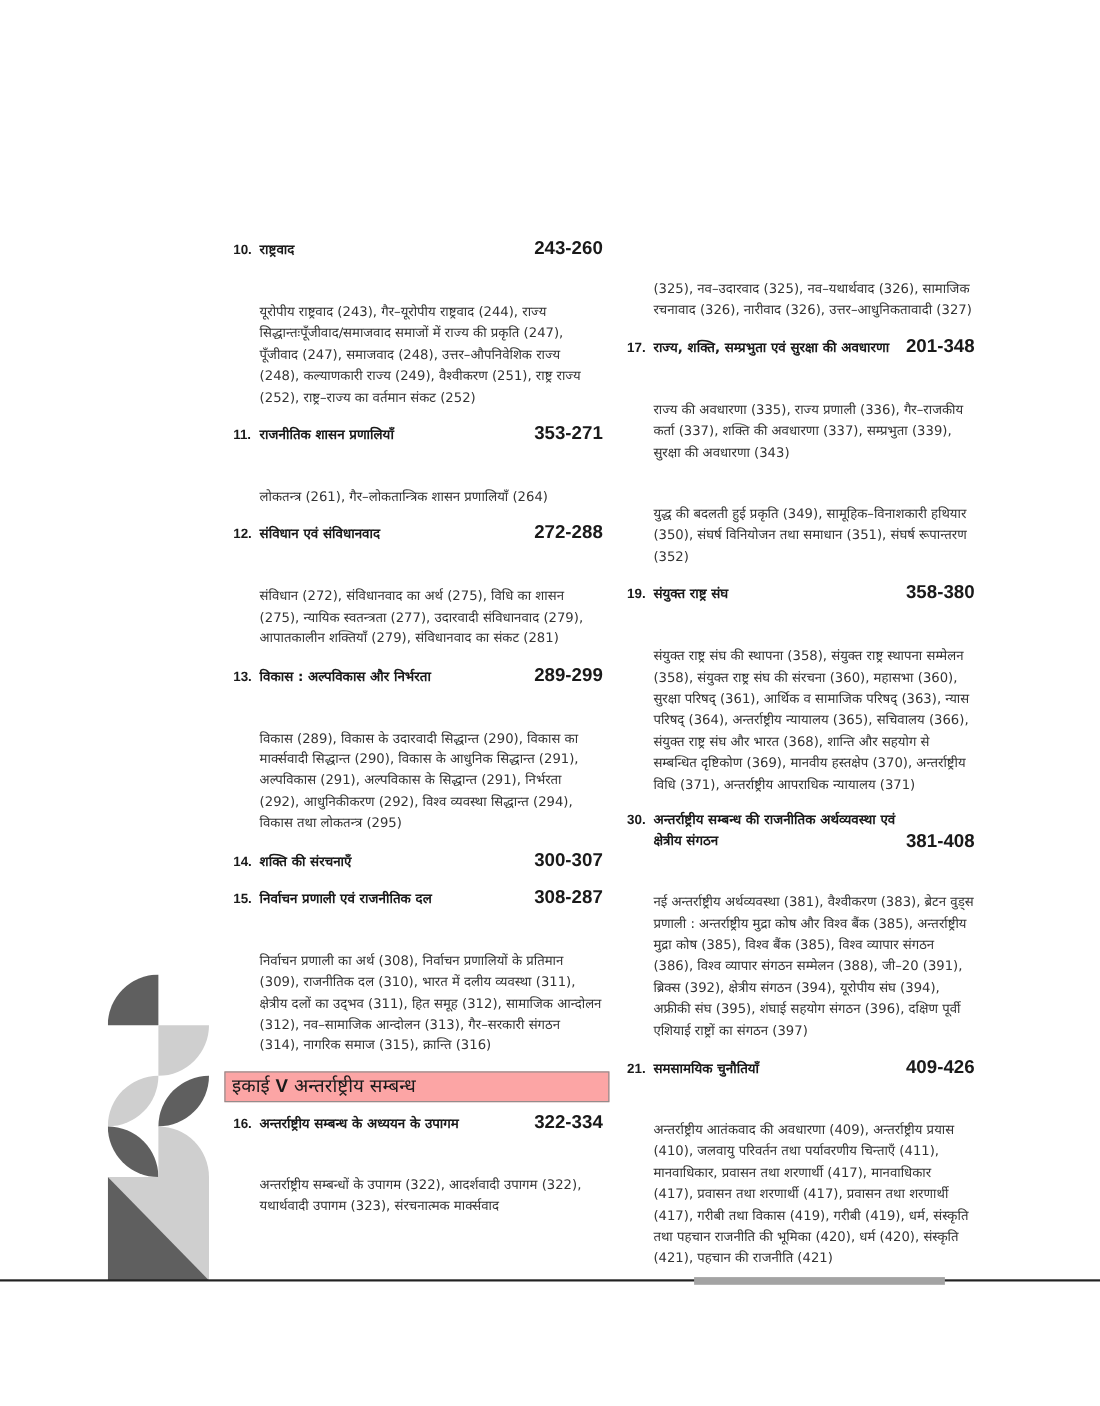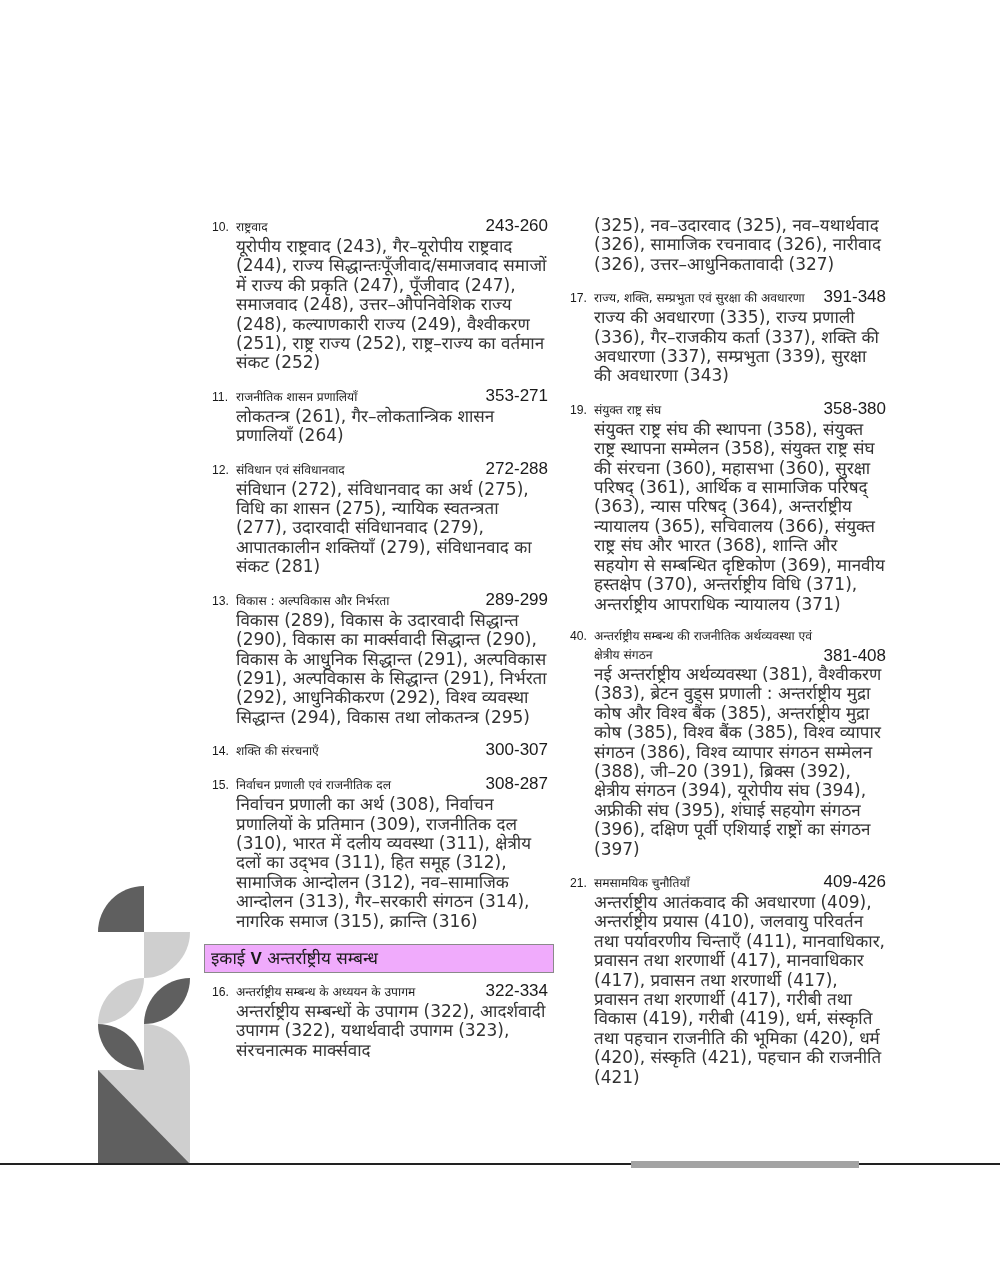--- a/index.html
+++ b/index.html
@@ -8,36 +8,36 @@
     background: #ffffff; color: #2a2a2a;
     font-family: "DejaVu Sans", sans-serif;
   }
   .col { position: absolute; top: 216px; }
   .col-left { left: 212px; width: 336px; }
   .col-right { left: 570px; width: 316px; }
 
   .entry { margin-bottom: 13px; }
   .entry-head {
     display: flex; justify-content: space-between; align-items: baseline;
-    font-weight: normal; font-size: 12.2px; line-height: 19px; color: #1a1a1a;
+    font-weight: bold; font-size: 12.2px; line-height: 19px; color: #1a1a1a;
   }
   .entry-head .num { flex: 0 0 auto; width: 24px; font-family: "Liberation Sans", sans-serif; }
   .entry-head .title { flex: 1 1 auto; white-space: nowrap; }
   .entry-head .pages { flex: 0 0 auto; font-family: "Liberation Sans", sans-serif; font-size: 17px; }
   .entry-head.two-line { display: block; }
   .entry-head.two-line .line2 { display: flex; justify-content: space-between; padding-left: 24px; align-items: center; }
   .entry-body {
-    padding-left: 24px; font-size: 17px; line-height: 19.4px; color: #333;
+    padding-left: 24px; font-size: 12px; line-height: 19.4px; color: #333; margin-top: 37px;
   }
   .entry-body.cont { padding-left: 24px; }
 
   .unit-box {
     border: 1px solid #8a8a8a; padding: 2px 6px; margin: 2px -6px 8px -8px;
     font-size: 17px; line-height: 22px; font-weight: normal; color: #1a1a1a;
-    background: #f0abfc;
+    background: #fca5a5;
   }
   .unit-box .roman { font-weight: bold; font-family: "Liberation Sans", sans-serif; }
 
   .deco { position: absolute; left: 98px; top: 886px; width: 92px; height: 278px; }
   .baseline { position: absolute; left: 0; top: 1163px; width: 1000px; height: 2px; background: #222; }
   .graybar { position: absolute; left: 631px; top: 1161px; width: 228px; height: 7px; background: #a3a3a3; }
 </style>
 </head>
 <body>
 
@@ -131,41 +131,42 @@
 <div class="col col-right">
 
   <div class="entry">
     <div class="entry-body cont">(325), नव–उदारवाद (325), नव–यथार्थवाद (326), सामाजिक रचनावाद (326), नारीवाद (326), उत्तर–आधुनिकतावादी (327)</div>
   </div>
 
   <div class="entry">
     <div class="entry-head">
       <span class="num">17.</span>
       <span class="title">राज्य, शक्ति, सम्प्रभुता एवं सुरक्षा की अवधारणा</span>
-      <span class="pages">391-348</span>
+      <span class="pages">201-348</span>
     </div>
     <div class="entry-body">राज्य की अवधारणा (335), राज्य प्रणाली (336), गैर–राजकीय कर्ता (337), शक्ति की अवधारणा (337), सम्प्रभुता (339), सुरक्षा की अवधारणा (343)</div>
   </div>
 
   <div class="entry">
+    <div class="entry-body">युद्ध की बदलती हुई प्रकृति (349), सामूहिक–विनाशकारी हथियार (350), संघर्ष विनियोजन तथा समाधान (351), संघर्ष रूपान्तरण (352)</div>
   </div>
 
   <div class="entry">
     <div class="entry-head">
       <span class="num">19.</span>
       <span class="title">संयुक्त राष्ट्र संघ</span>
       <span class="pages">358-380</span>
     </div>
     <div class="entry-body">संयुक्त राष्ट्र संघ की स्थापना (358), संयुक्त राष्ट्र स्थापना सम्मेलन (358), संयुक्त राष्ट्र संघ की संरचना (360), महासभा (360), सुरक्षा परिषद् (361), आर्थिक व सामाजिक परिषद् (363), न्यास परिषद् (364), अन्तर्राष्ट्रीय न्यायालय (365), सचिवालय (366), संयुक्त राष्ट्र संघ और भारत (368), शान्ति और सहयोग से सम्बन्धित दृष्टिकोण (369), मानवीय हस्तक्षेप (370), अन्तर्राष्ट्रीय विधि (371), अन्तर्राष्ट्रीय आपराधिक न्यायालय (371)</div>
   </div>
 
   <div class="entry">
     <div class="entry-head two-line">
       <div style="display:flex;">
-        <span class="num">40.</span>
+        <span class="num">30.</span>
         <span class="title">अन्तर्राष्ट्रीय सम्बन्ध की राजनीतिक अर्थव्यवस्था एवं</span>
       </div>
       <div class="line2">
         <span class="title">क्षेत्रीय संगठन</span>
         <span class="pages">381-408</span>
       </div>
     </div>
     <div class="entry-body">नई अन्तर्राष्ट्रीय अर्थव्यवस्था (381), वैश्वीकरण (383), ब्रेटन वुड्स प्रणाली : अन्तर्राष्ट्रीय मुद्रा कोष और विश्व बैंक (385), अन्तर्राष्ट्रीय मुद्रा कोष (385), विश्व बैंक (385), विश्व व्यापार संगठन (386), विश्व व्यापार संगठन सम्मेलन (388), जी–20 (391), ब्रिक्स (392), क्षेत्रीय संगठन (394), यूरोपीय संघ (394), अफ्रीकी संघ (395), शंघाई सहयोग संगठन (396), दक्षिण पूर्वी एशियाई राष्ट्रों का संगठन (397)</div>
   </div>
 

